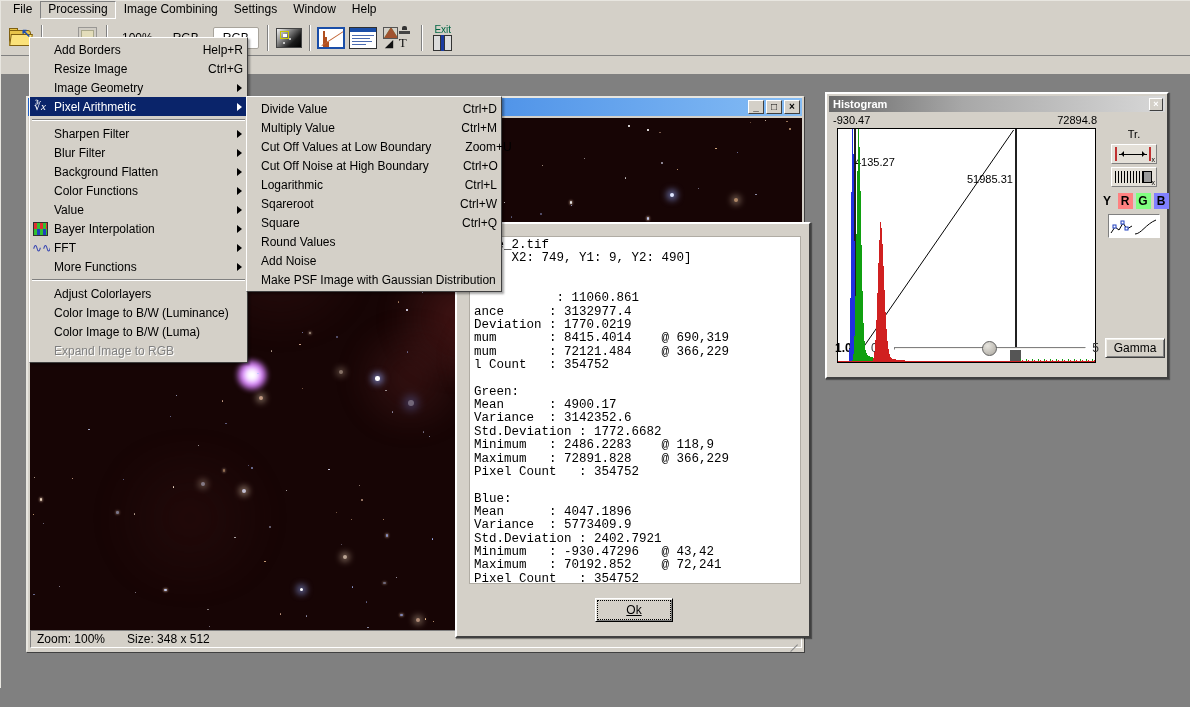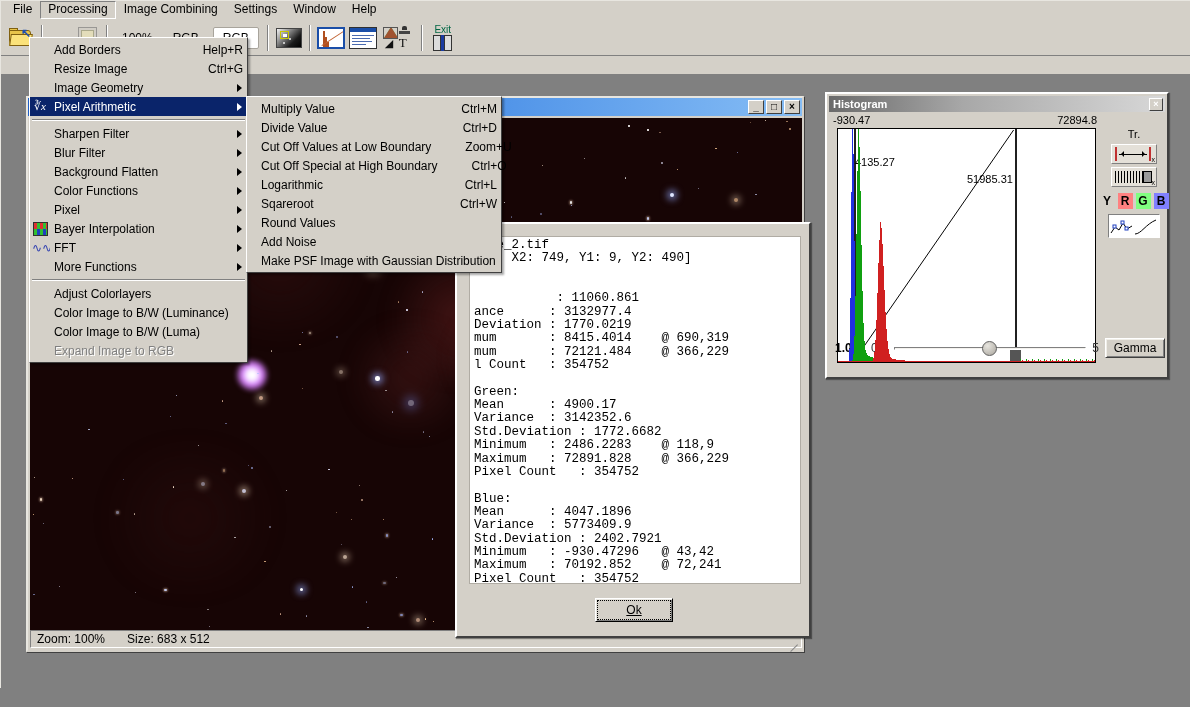--- a/index.html
+++ b/index.html
@@ -963,21 +963,21 @@
             <div class="star" style="left: 316px; top: 90px; width: 4px; height: 4px; background: rgb(255, 255, 255); box-shadow: rgba(150, 170, 255, 0.7) 0px 0px 7px 3px;"></div>
             <div class="star" style="left: 630px; top: 140px; width: 4px; height: 4px; background: rgb(207, 216, 255); box-shadow: rgba(150, 170, 255, 0.7) 0px 0px 7px 3px;"></div>
             <div class="star" style="left: 640px; top: 75px; width: 4px; height: 4px; background: rgb(223, 230, 255); box-shadow: rgba(150, 170, 255, 0.7) 0px 0px 7px 3px;"></div>
             <div class="star" style="left: 345px; top: 258px; width: 4.5px; height: 4.5px; background: rgb(255, 255, 255); box-shadow: rgba(150, 170, 255, 0.7) 0px 0px 7px 3px;"></div>
             <div class="star" style="left: 690px; top: 345px; width: 4px; height: 4px; background: rgb(207, 216, 255); box-shadow: rgba(150, 170, 255, 0.7) 0px 0px 7px 3px;"></div>
             <div class="star" style="left: 523px; top: 330px; width: 3px; height: 3px; background: rgb(255, 217, 176); box-shadow: rgba(150, 170, 255, 0.7) 0px 0px 7px 3px;"></div>
             <div class="star" style="left: 270px; top: 470px; width: 3px; height: 3px; background: rgb(255, 255, 255); box-shadow: rgba(150, 170, 255, 0.7) 0px 0px 7px 3px;"></div>
           </div>
         <div class="imgwin-status">
           <span>Zoom: 100%</span>
-          <span>Size: 683 x 512</span>
+          <span>Size: 348 x 512</span>
           <span class="grip"></span>
         </div>
       </div>
 
       <div class="statdlg">
         <div class="stat-text">save_2.tif
  14, X2: 749, Y1: 9, Y2: 490]
 
 
            : 11060.861
@@ -1935,21 +1935,21 @@
         <span class="lbl">Background Flatten</span>
         <span class="sub"></span>
       </div>
       <div class="row">
         <span class="ico"></span>
         <span class="lbl">Color Functions</span>
         <span class="sub"></span>
       </div>
       <div class="row">
         <span class="ico"></span>
-        <span class="lbl">Pixel</span>
+        <span class="lbl">Value</span>
         <span class="sub"></span>
       </div>
       <div class="row">
         <span class="ico">
           <span class="ic-bayer"></span>
         </span>
         <span class="lbl">Bayer Interpolation</span>
         <span class="sub"></span>
       </div>
       <div class="row">
@@ -1979,50 +1979,55 @@
       </div>
       <div class="row disabled">
         <span class="ico"></span>
         <span class="lbl">Expand Image to RGB</span>
       </div>
     </div>
 
   <div class="menu" id="pamenu" style="left:246px; top:96px; width:256px;">
       <div class="row">
         <span class="ico" style="width: 14px;"></span>
+        <span class="lbl">Divide Value</span>
+        <span class="acc">Ctrl+D</span>
+      </div>
+      <div class="row">
+        <span class="ico" style="width: 14px;"></span>
         <span class="lbl">Multiply Value</span>
         <span class="acc">Ctrl+M</span>
-      </div>
-      <div class="row">
-        <span class="ico" style="width: 14px;"></span>
-        <span class="lbl">Divide Value</span>
-        <span class="acc">Ctrl+D</span>
       </div>
       <div class="row">
         <span class="ico" style="width: 14px;"></span>
         <span class="lbl">Cut Off Values at Low Boundary</span>
         <span class="acc">Zoom+U</span>
       </div>
       <div class="row">
         <span class="ico" style="width: 14px;"></span>
-        <span class="lbl">Cut Off Special at High Boundary</span>
+        <span class="lbl">Cut Off Noise at High Boundary</span>
         <span class="acc">Ctrl+O</span>
       </div>
       <div class="row">
         <span class="ico" style="width: 14px;"></span>
         <span class="lbl">Logarithmic</span>
         <span class="acc">Ctrl+L</span>
       </div>
       <div class="row">
         <span class="ico" style="width: 14px;"></span>
         <span class="lbl">Sqareroot</span>
         <span class="acc">Ctrl+W</span>
       </div>
       <div class="row">
         <span class="ico" style="width: 14px;"></span>
+        <span class="lbl">Square</span>
+        <span class="acc">Ctrl+Q</span>
+      </div>
+      <div class="row">
+        <span class="ico" style="width: 14px;"></span>
         <span class="lbl">Round Values</span>
       </div>
       <div class="row">
         <span class="ico" style="width: 14px;"></span>
         <span class="lbl">Add Noise</span>
       </div>
       <div class="row">
         <span class="ico" style="width: 14px;"></span>
         <span class="lbl">Make PSF Image with Gaussian Distribution</span>
       </div>

